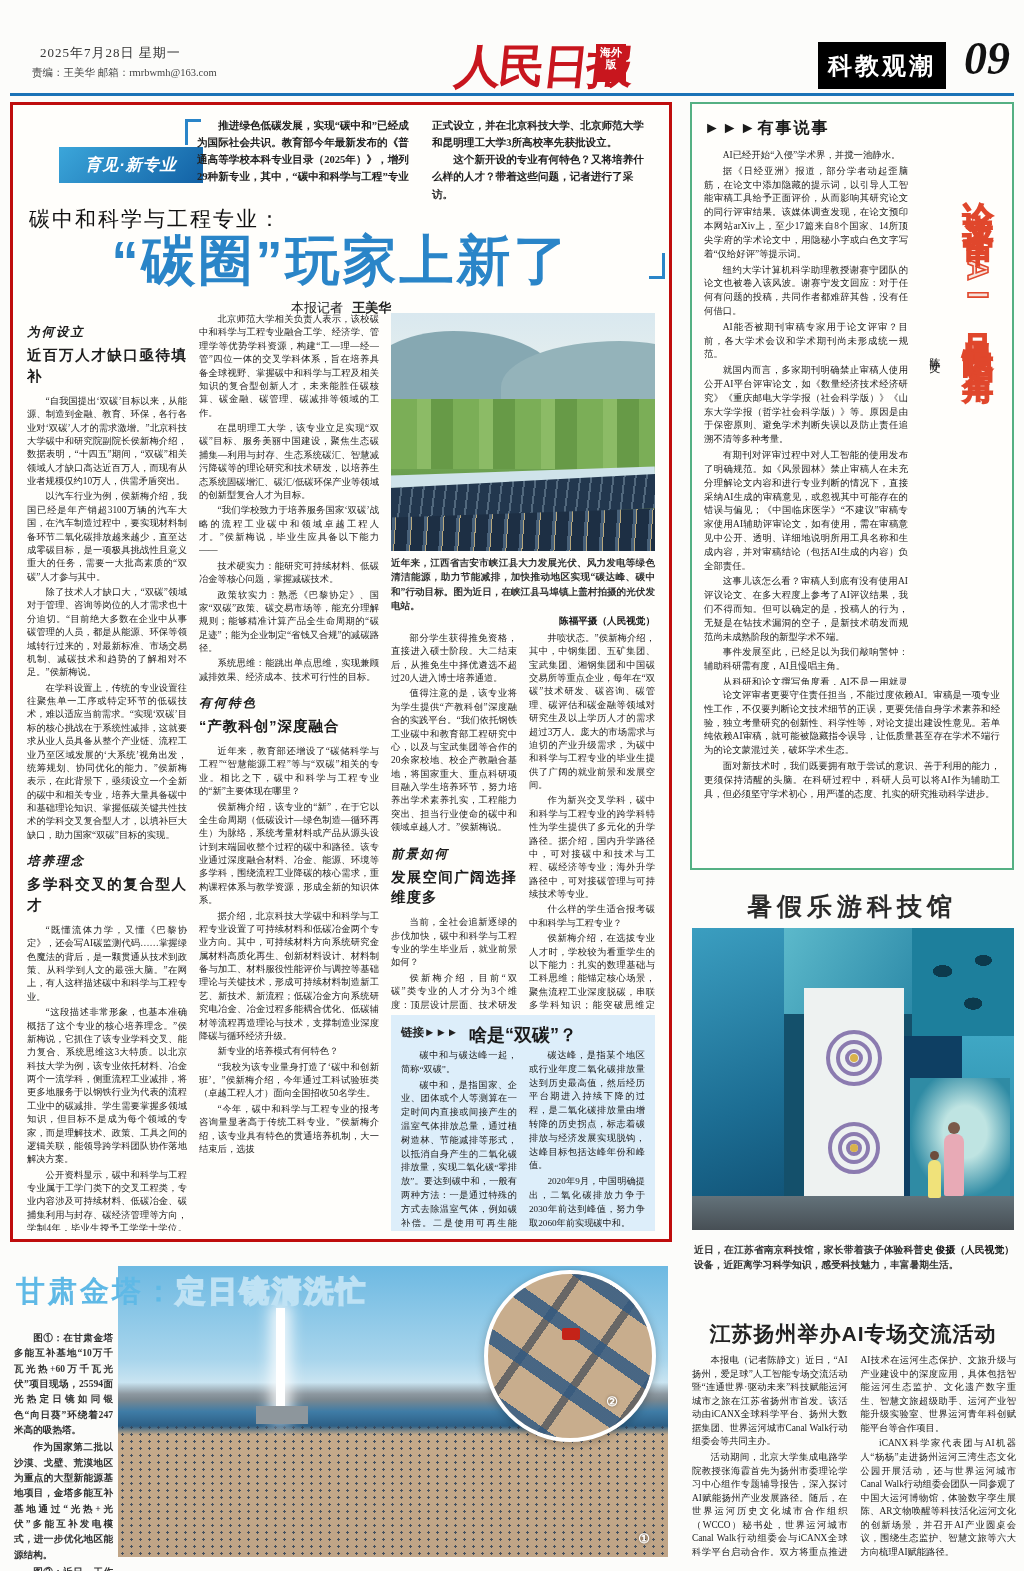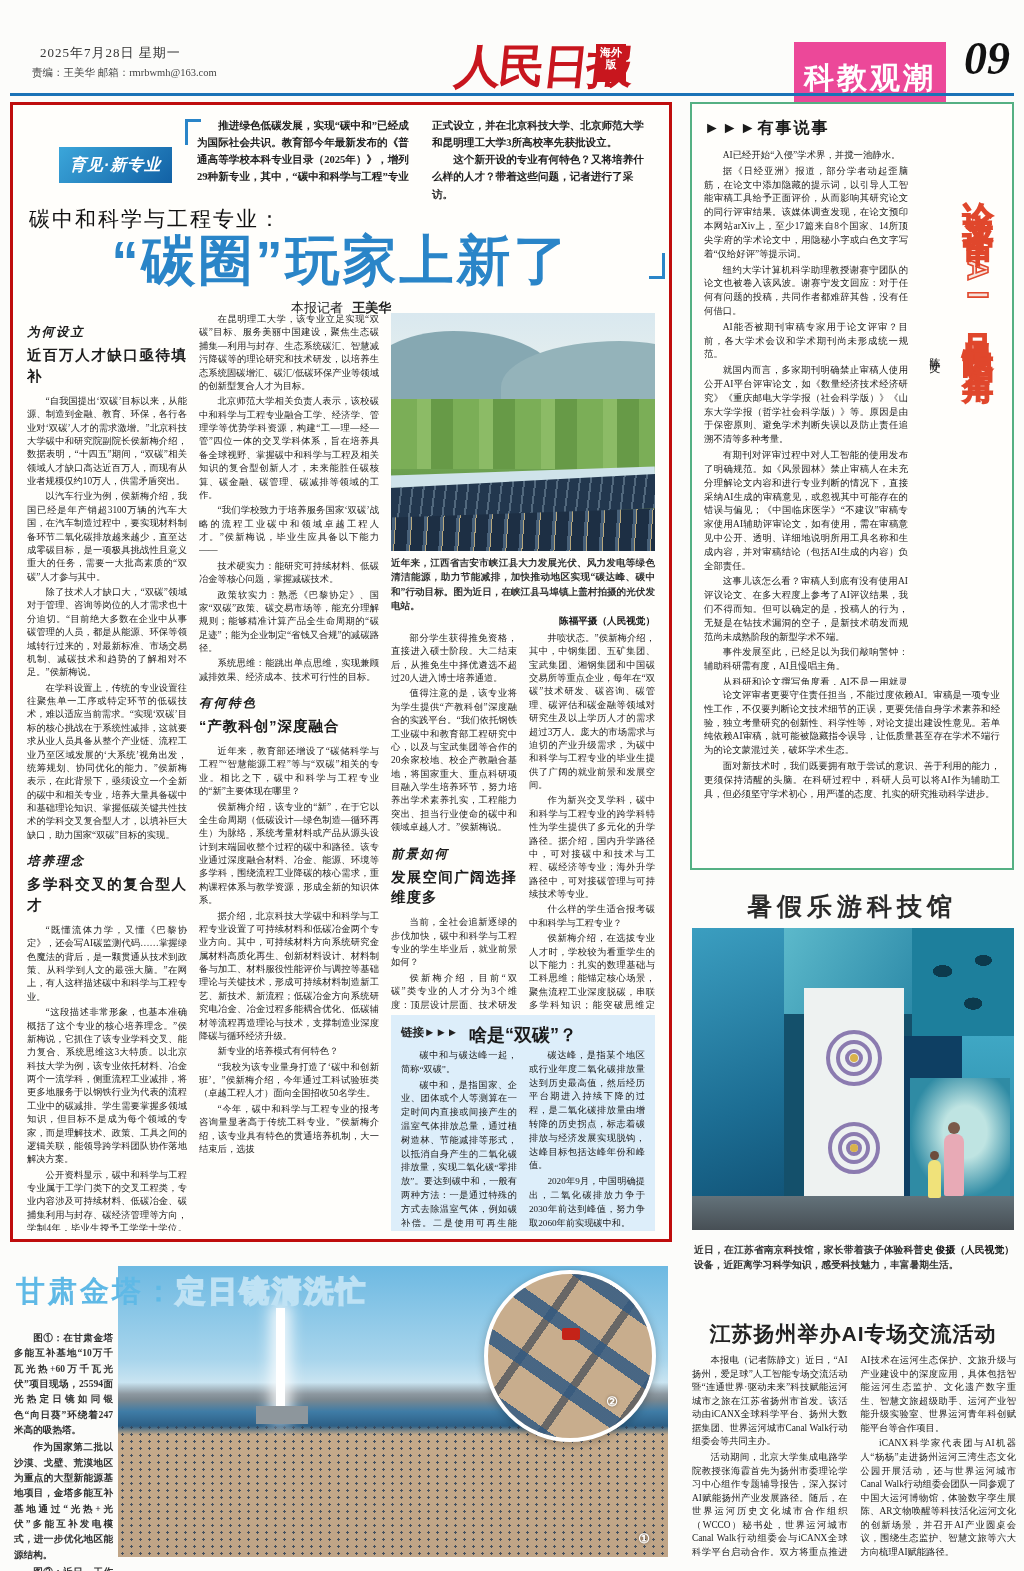--- a/index.html
+++ b/index.html
@@ -7,28 +7,28 @@
         font-family:"Liberation Serif",serif;color:#1a1a1a;}
   [data-interactable]{box-sizing:border-box;}
   p{margin:0 0 2px 0;text-indent:2em;}
   
   .hd-date{position:absolute;left:40px;top:44px;font-size:13px;letter-spacing:1px;color:#333;}
   .hd-ed{position:absolute;left:32px;top:66px;font-size:10.5px;color:#444;}
   .masthead{position:absolute;left:455px;top:36px;font-size:46px;font-weight:bold;color:#c8161e;
             font-family:"Liberation Serif",serif;transform:skewX(-6deg);letter-spacing:-2px;white-space:nowrap;}
   .edbadge{position:absolute;left:596px;top:44px;width:30px;height:38px;background:#c8161e;color:#fff;
            font-size:11px;line-height:12px;text-align:center;padding-top:2px;font-weight:bold;}
-  .secbox{position:absolute;right:78px;top:42px;background:#ec4899;color:#fff;font-family:"Liberation Sans",sans-serif;
-          font-weight:bold;font-size:30px;letter-spacing:3px;padding:16px 10px 7px;}
+  .secbox{position:absolute;right:78px;top:42px;background:#000000;color:#fff;font-family:"Liberation Sans",sans-serif;
+          font-weight:bold;font-size:24px;letter-spacing:3px;padding:8px 10px 7px;}
   .pagenum{position:absolute;right:14px;top:32px;font-size:46px;font-style:italic;font-weight:bold;
            font-family:"Liberation Serif",serif;color:#111;}
   .hd-rule{position:absolute;left:10px;right:10px;top:93px;height:3px;background:#1b73b7;}
   
   .mainbox{position:absolute;left:10px;top:102px;width:662px;height:1140px;border:3px solid #bf0d0d;background:#fffefb;}
-  .badge{position:absolute;left:46px;top:42px;width:113px;height:36px;background:linear-gradient(135deg,#3ba6da,#1261a5);
+  .badge{position:absolute;left:46px;top:42px;width:144px;height:36px;background:linear-gradient(135deg,#3ba6da,#1261a5);
          color:#fff;font-style:italic;font-weight:bold;font-size:16px;text-align:center;line-height:36px;
          font-family:"Liberation Sans",sans-serif;letter-spacing:1px;}
   .intro{position:absolute;left:184px;top:12px;width:452px;height:168px;column-count:2;column-gap:18px;
          font-size:10.6px;line-height:1.62;font-weight:bold;color:#222;}
   .intro p{text-indent:2em;margin:0;}
   .br-tl{position:absolute;left:172px;top:14px;width:16px;height:26px;border-left:3px solid #2a85c8;border-top:3px solid #2a85c8;}
   .br-br{position:absolute;left:636px;top:148px;width:16px;height:26px;border-right:3px solid #2a85c8;border-bottom:3px solid #2a85c8;}
   .kicker{position:absolute;left:16px;top:100px;font-size:21px;color:#111;letter-spacing:2px;}
   .bigtitle{position:absolute;left:0;right:0;top:120px;text-align:center;font-size:54px;font-weight:bold;
             color:#2a85c8;letter-spacing:3px;font-family:"Liberation Sans",sans-serif;}
@@ -163,22 +163,22 @@
         </div>
         <div data-interactable="false">
             <p data-interactable="false">“既懂流体力学，又懂《巴黎协定》，还会写AI碳监测代码……掌握绿色魔法的背后，是一颗贯通从技术到政策、从科学到人文的最强大脑。”在网上，有人这样描述碳中和科学与工程专业。</p>
             <p data-interactable="false">“这段描述非常形象，也基本准确概括了这个专业的核心培养理念。”侯新梅说，它抓住了该专业学科交叉、能力复合、系统思维这3大特质。以北京科技大学为例，该专业依托材料、冶金两个一流学科，侧重流程工业减排，将更多地服务于以钢铁行业为代表的流程工业中的碳减排。学生需要掌握多领域知识，但目标不是成为每个领域的专家，而是理解技术、政策、工具之间的逻辑关联，能领导跨学科团队协作落地解决方案。</p>
             <p data-interactable="false">公开资料显示，碳中和科学与工程专业属于工学门类下的交叉工程类，专业内容涉及可持续材料、低碳冶金、碳捕集利用与封存、碳经济管理等方向，学制4年，毕业生授予工学学士学位。不同的学校结合学科优势与自身特色，培养计划也不尽相同。</p>
           </div>
       </div>
 
       <div class="ncol c2" data-interactable="false">
         <div data-interactable="false">
+            <p data-interactable="false">北京师范大学相关负责人表示，该校碳中和科学与工程专业融合工学、经济学、管理学等优势学科资源，构建“工—理—经—管”四位一体的交叉学科体系，旨在培养具备全球视野、掌握碳中和科学与工程及相关知识的复合型创新人才，未来能胜任碳核算、碳金融、碳管理、碳减排等领域的工作。</p>
             <p data-interactable="false">在昆明理工大学，该专业立足实现“双碳”目标、服务美丽中国建设，聚焦生态碳捕集—利用与封存、生态系统碳汇、智慧减污降碳等的理论研究和技术研发，以培养生态系统固碳增汇、碳汇/低碳环保产业等领域的创新型复合人才为目标。</p>
-            <p data-interactable="false">北京师范大学相关负责人表示，该校碳中和科学与工程专业融合工学、经济学、管理学等优势学科资源，构建“工—理—经—管”四位一体的交叉学科体系，旨在培养具备全球视野、掌握碳中和科学与工程及相关知识的复合型创新人才，未来能胜任碳核算、碳金融、碳管理、碳减排等领域的工作。</p>
             <p data-interactable="false">“我们学校致力于培养服务国家‘双碳’战略的流程工业碳中和领域卓越工程人才。”侯新梅说，毕业生应具备以下能力——</p>
             <p data-interactable="false">技术硬实力：能研究可持续材料、低碳冶金等核心问题，掌握减碳技术。</p>
             <p data-interactable="false">政策软实力：熟悉《巴黎协定》、国家“双碳”政策、碳交易市场等，能充分理解规则；能够精准计算产品全生命周期的“碳足迹”；能为企业制定“省钱又合规”的减碳路径。</p>
             <p data-interactable="false">系统思维：能跳出单点思维，实现兼顾减排效果、经济成本、技术可行性的目标。</p>
           </div>
         <div class="sechead" data-interactable="false">
           <div class="sk" data-interactable="false">有何特色</div>
           <div class="st" data-interactable="false">“产教科创”深度融合</div>
         </div>
         <div data-interactable="false">

